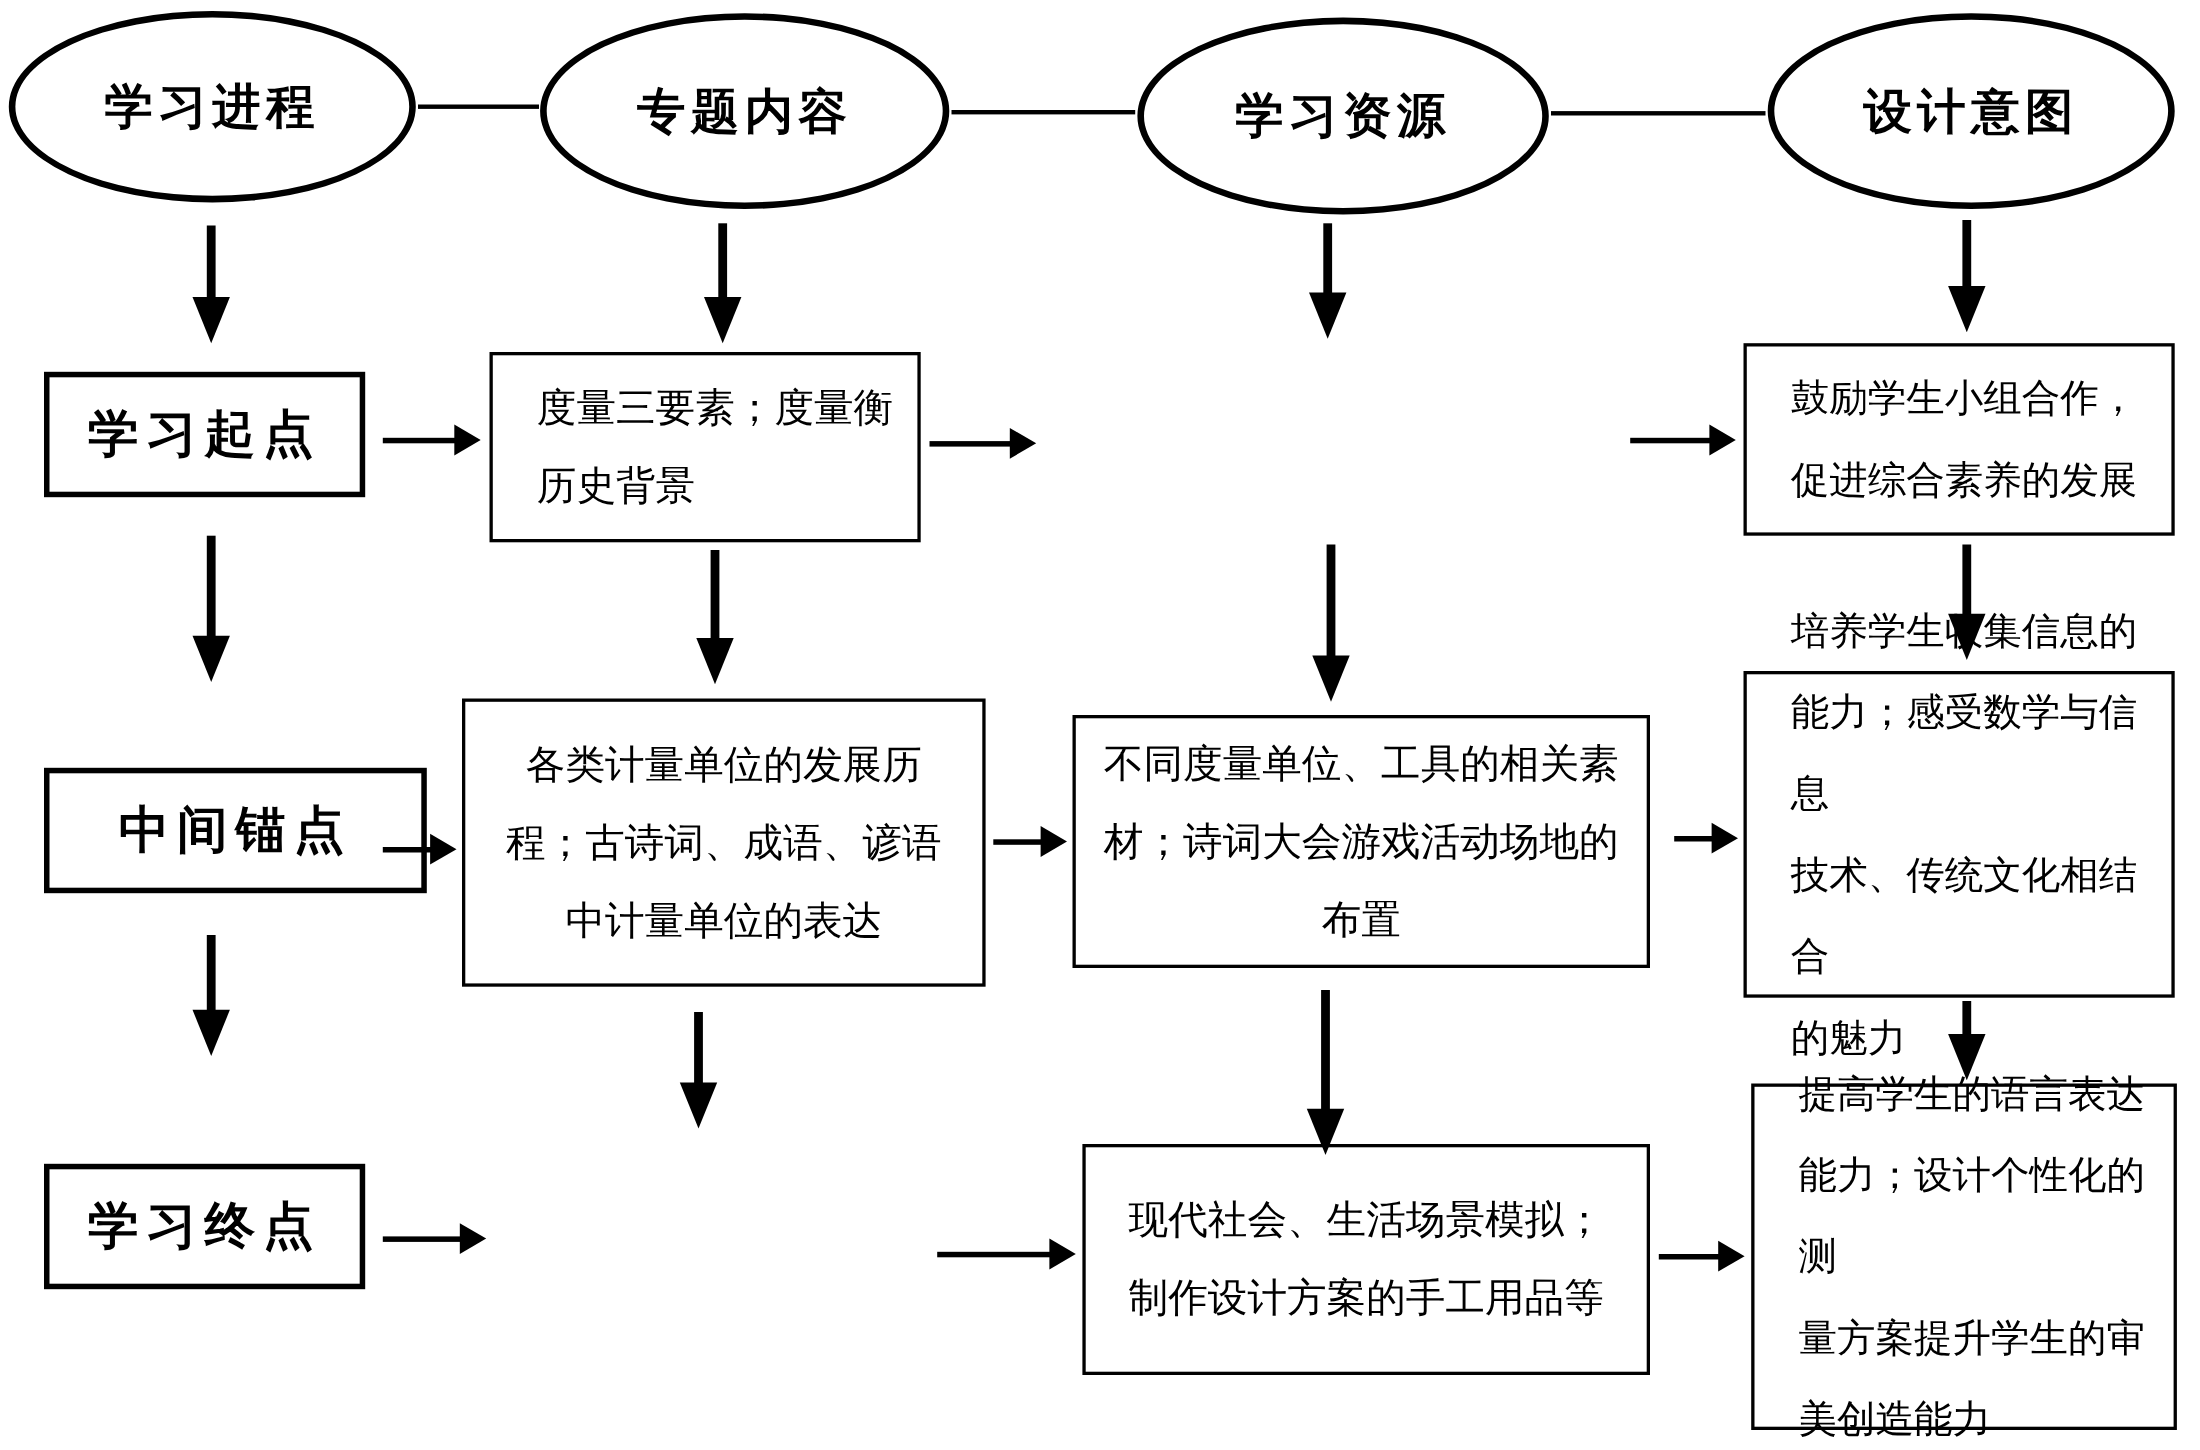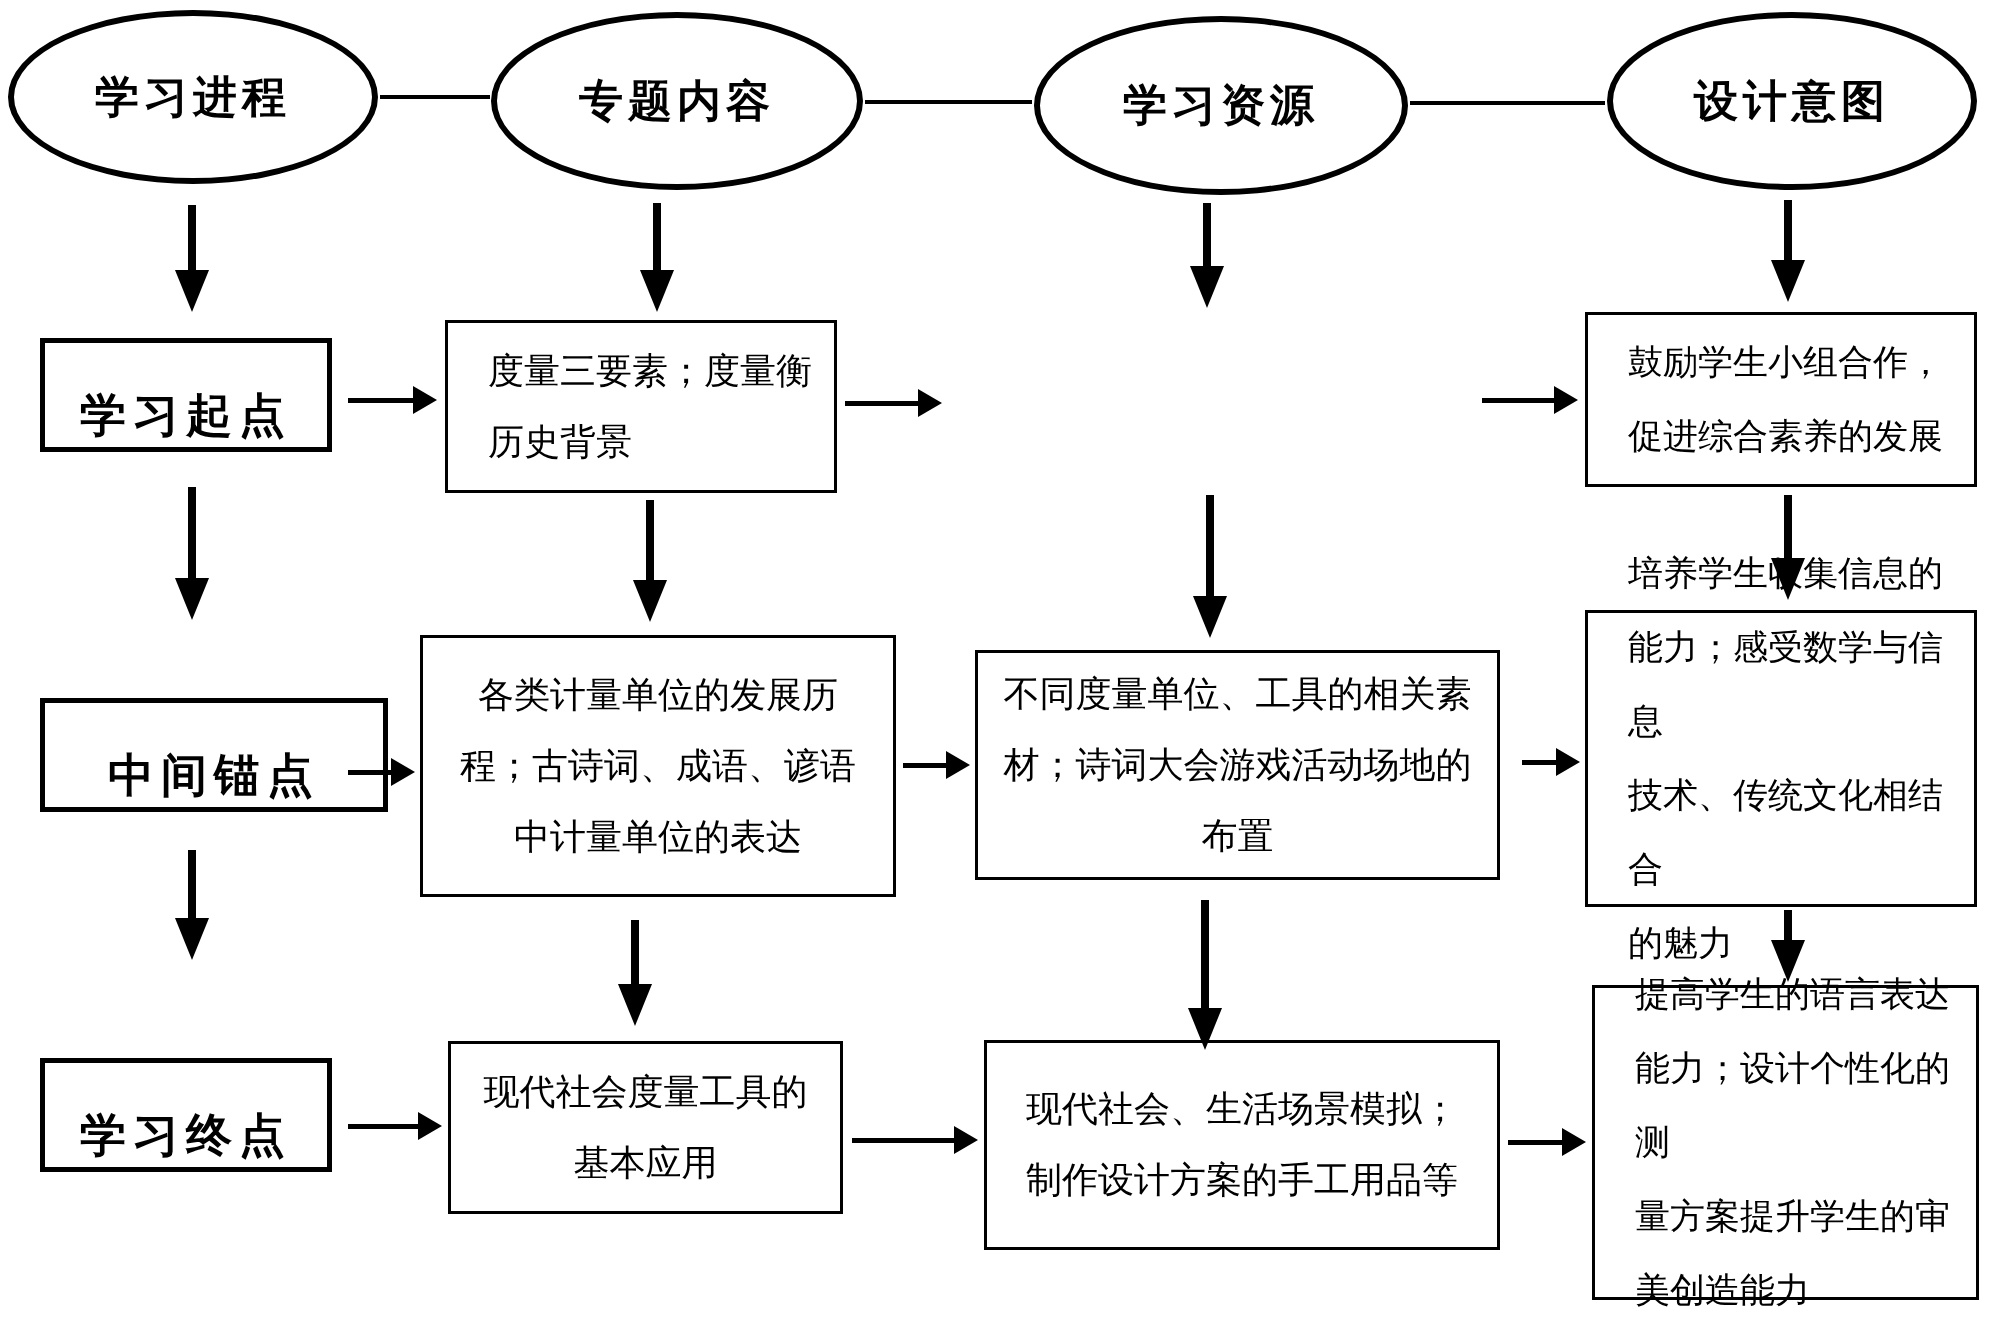--- a/index.html
+++ b/index.html
@@ -10,21 +10,21 @@
   
   .ellipse{
     position:absolute;border:6px solid #000;border-radius:50%;
     display:flex;align-items:center;justify-content:center;
     box-sizing:border-box;background:#fff;
   }
   .ellipse .lbl{font-size:44px;font-weight:bold;letter-spacing:5px;white-space:nowrap;}
   
   .hbox{
     position:absolute;border:5px solid #000;box-sizing:border-box;background:#fff;
-    display:flex;align-items:flex-end;justify-content:center;
+    display:flex;align-items:center;justify-content:center;
     font-size:46px;font-weight:bold;letter-spacing:7px;white-space:nowrap;
   }
   
   .cbox{
     position:absolute;border:3px solid #000;box-sizing:border-box;background:#fff;
     display:flex;align-items:center;
     font-size:36px;line-height:71px;white-space:pre-line;
   }
   .cbox.center{justify-content:center;text-align:center;padding:0 8px;}
   .cbox.left{justify-content:flex-start;text-align:left;padding-left:40px;padding-right:10px;}
@@ -76,24 +76,20 @@
 
   <div class="cbox left" style="left:445px;top:320px;width:392px;height:173px;">
     <span>度量三要素；度量衡
 历史背景</span>
   </div>
   <div class="cbox center" style="left:420px;top:635px;width:476px;height:262px;">
     <span>各类计量单位的发展历
 程；古诗词、成语、谚语
 中计量单位的表达</span>
   </div>
-  <div class="cbox center" style="left:448px;top:1041px;width:395px;height:173px;">
-    <span>现代社会度量工具的
-基本应用</span>
-  </div>
 
   <div class="cbox center" style="left:975px;top:650px;width:525px;height:230px;">
     <span>不同度量单位、工具的相关素
 材；诗词大会游戏活动场地的
 布置</span>
   </div>
   <div class="cbox center" style="left:984px;top:1040px;width:516px;height:210px;">
     <span>现代社会、生活场景模拟；
 制作设计方案的手工用品等</span>
   </div>

